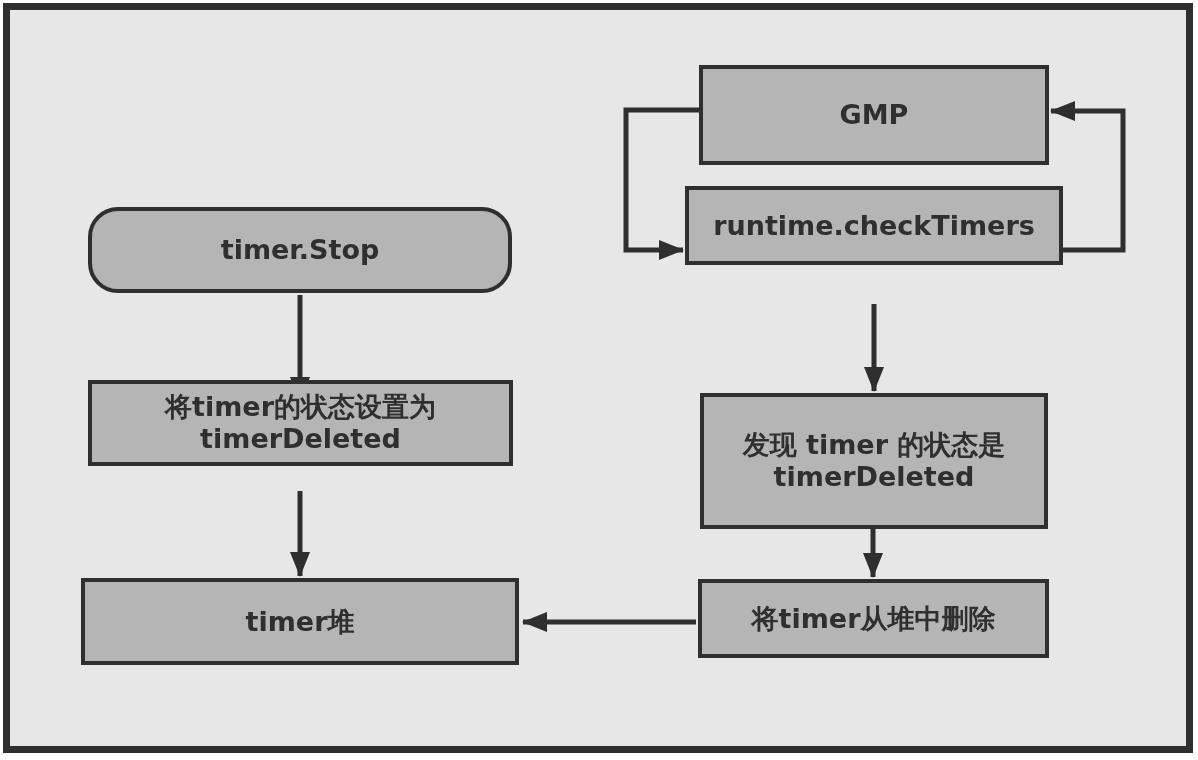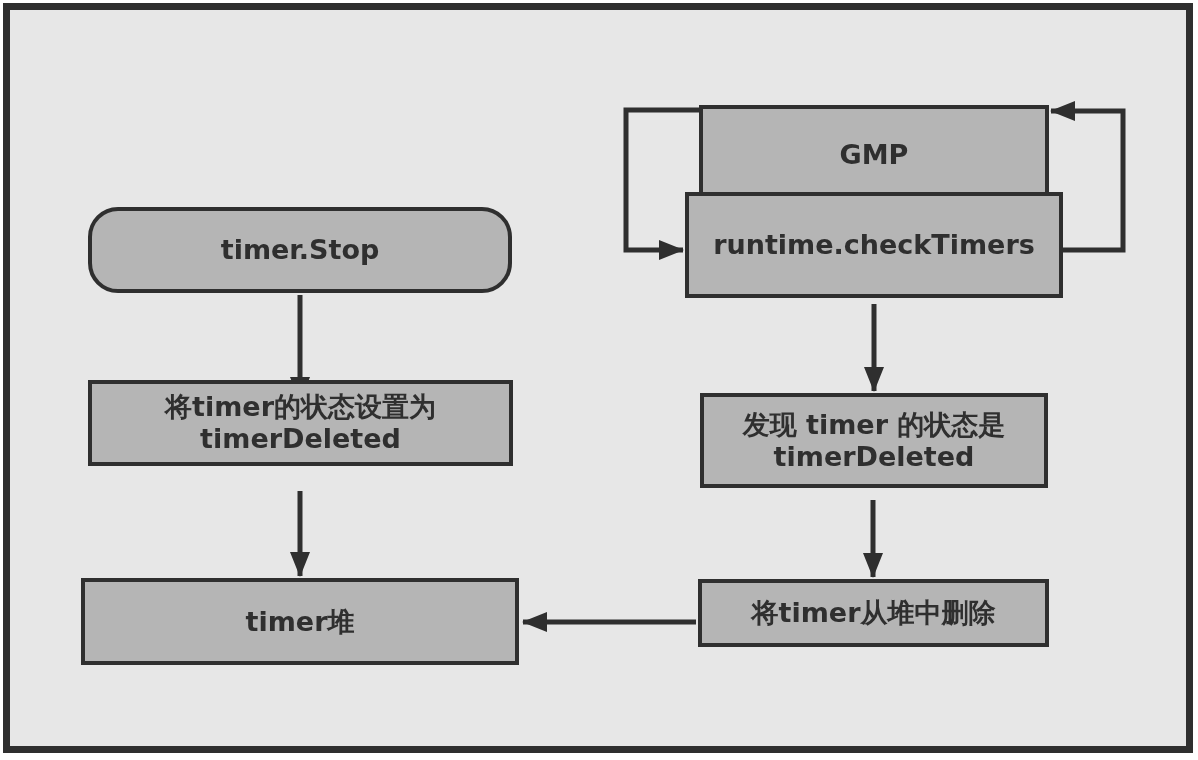--- a/index.html
+++ b/index.html
@@ -44,24 +44,24 @@
     align-items: center;
     justify-content: center;
     text-align: center;
     white-space: pre-line;
     z-index: 2;
   }
   
   #n-timer-stop      { left:  88px; top: 207px; width: 424px; height:  86px; border-radius: 30px; }
   #n-set-state       { left:  88px; top: 380px; width: 425px; height:  86px; }
   #n-timer-heap      { left:  81px; top: 578px; width: 438px; height:  87px; }
-  #n-gmp             { left: 699px; top:  65px; width: 350px; height:  100px; margin-top: 40px; }
-  #n-check-timers    { left: 685px; top: 192px; width: 378px; height: 106px; }
-  #n-found-deleted   { left: 700px; top: 393px; width: 348px; height: 95px; }
-  #n-remove-heap     { left: 698px; top: 579px; width: 351px; height:  68px; }
+  #n-gmp             { left: 699px; top:  65px; width: 350px; height:  100px; }
+  #n-check-timers    { left: 685px; top: 186px; width: 378px; height: 79px; }
+  #n-found-deleted   { left: 700px; top: 393px; width: 348px; height: 136px; }
+  #n-remove-heap     { left: 698px; top: 579px; width: 351px; height:  79px; }
 
   .edge {
     stroke: #2f2f2f;
     stroke-width: 5;
     fill: none;
   }
 </style>
 </head>
 <body>
 

